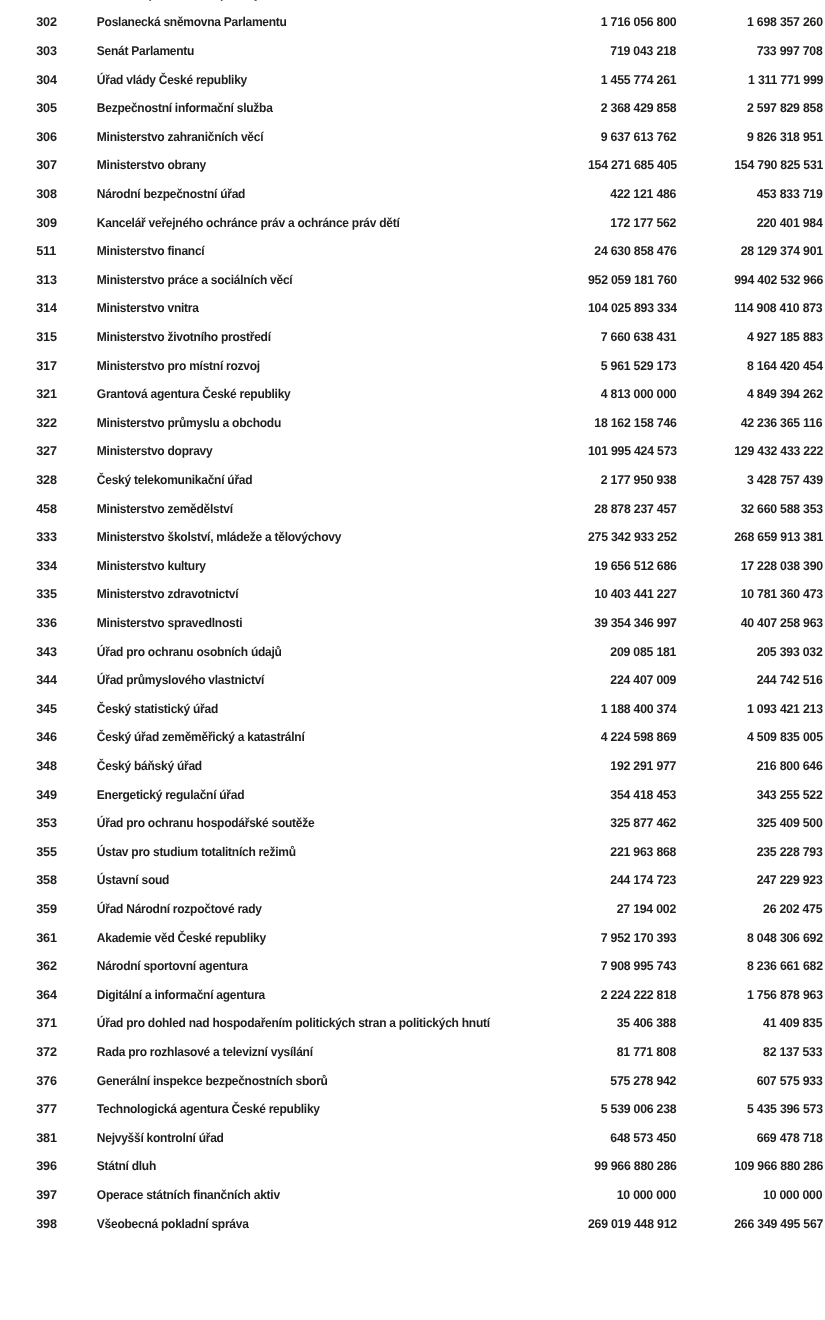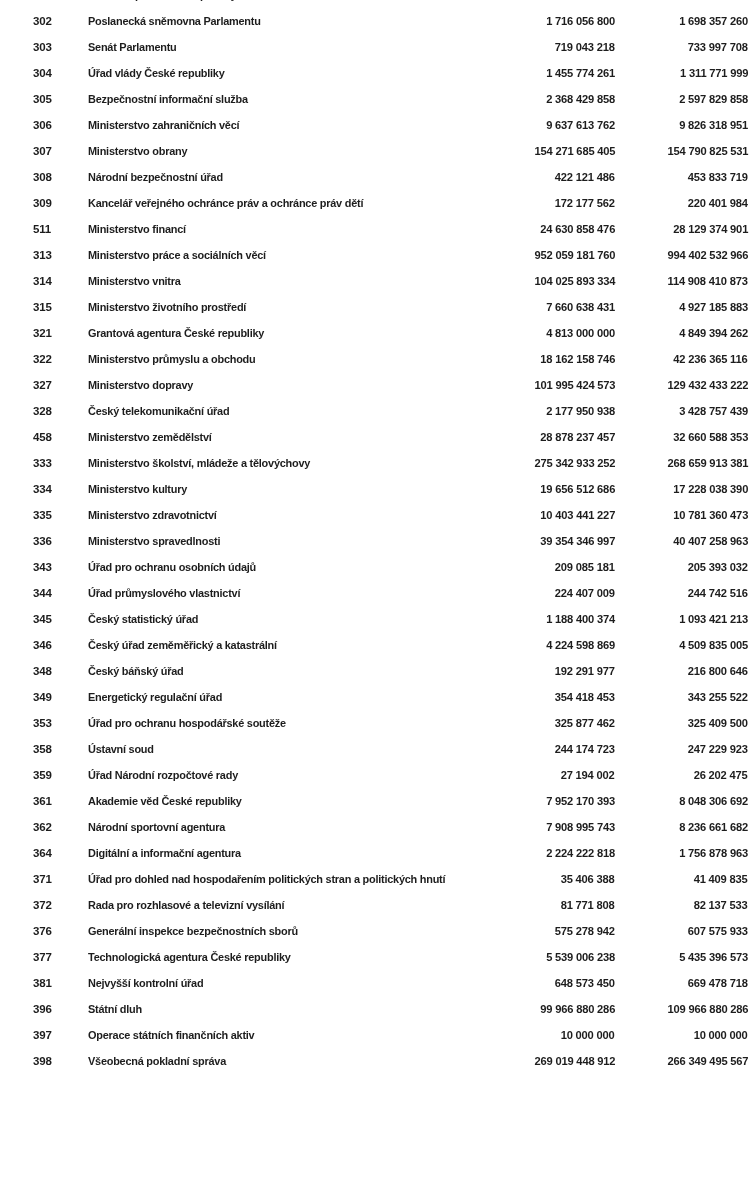--- a/index.html
+++ b/index.html
@@ -146,20 +146,26 @@
     <span class="v2">114 908 410 873</span>
   </div>
 
   <div class="row">
     <span class="num">315</span>
     <span class="name">Ministerstvo životního prostředí</span>
     <span class="v1">7 660 638 431</span>
     <span class="v2">4 927 185 883</span>
   </div>
 
+  <div class="row">
+    <span class="num">317</span>
+    <span class="name">Ministerstvo pro místní rozvoj</span>
+    <span class="v1">5 961 529 173</span>
+    <span class="v2">8 164 420 454</span>
+  </div>
 
   <div class="row">
     <span class="num">321</span>
     <span class="name">Grantová agentura České republiky</span>
     <span class="v1">4 813 000 000</span>
     <span class="v2">4 849 394 262</span>
   </div>
 
   <div class="row">
     <span class="num">322</span>
@@ -259,20 +265,26 @@
     <span class="v2">343 255 522</span>
   </div>
 
   <div class="row">
     <span class="num">353</span>
     <span class="name">Úřad pro ochranu hospodářské soutěže</span>
     <span class="v1">325 877 462</span>
     <span class="v2">325 409 500</span>
   </div>
 
+  <div class="row">
+    <span class="num">355</span>
+    <span class="name">Ústav pro studium totalitních režimů</span>
+    <span class="v1">221 963 868</span>
+    <span class="v2">235 228 793</span>
+  </div>
 
   <div class="row">
     <span class="num">358</span>
     <span class="name">Ústavní soud</span>
     <span class="v1">244 174 723</span>
     <span class="v2">247 229 923</span>
   </div>
 
   <div class="row">
     <span class="num">359</span>

